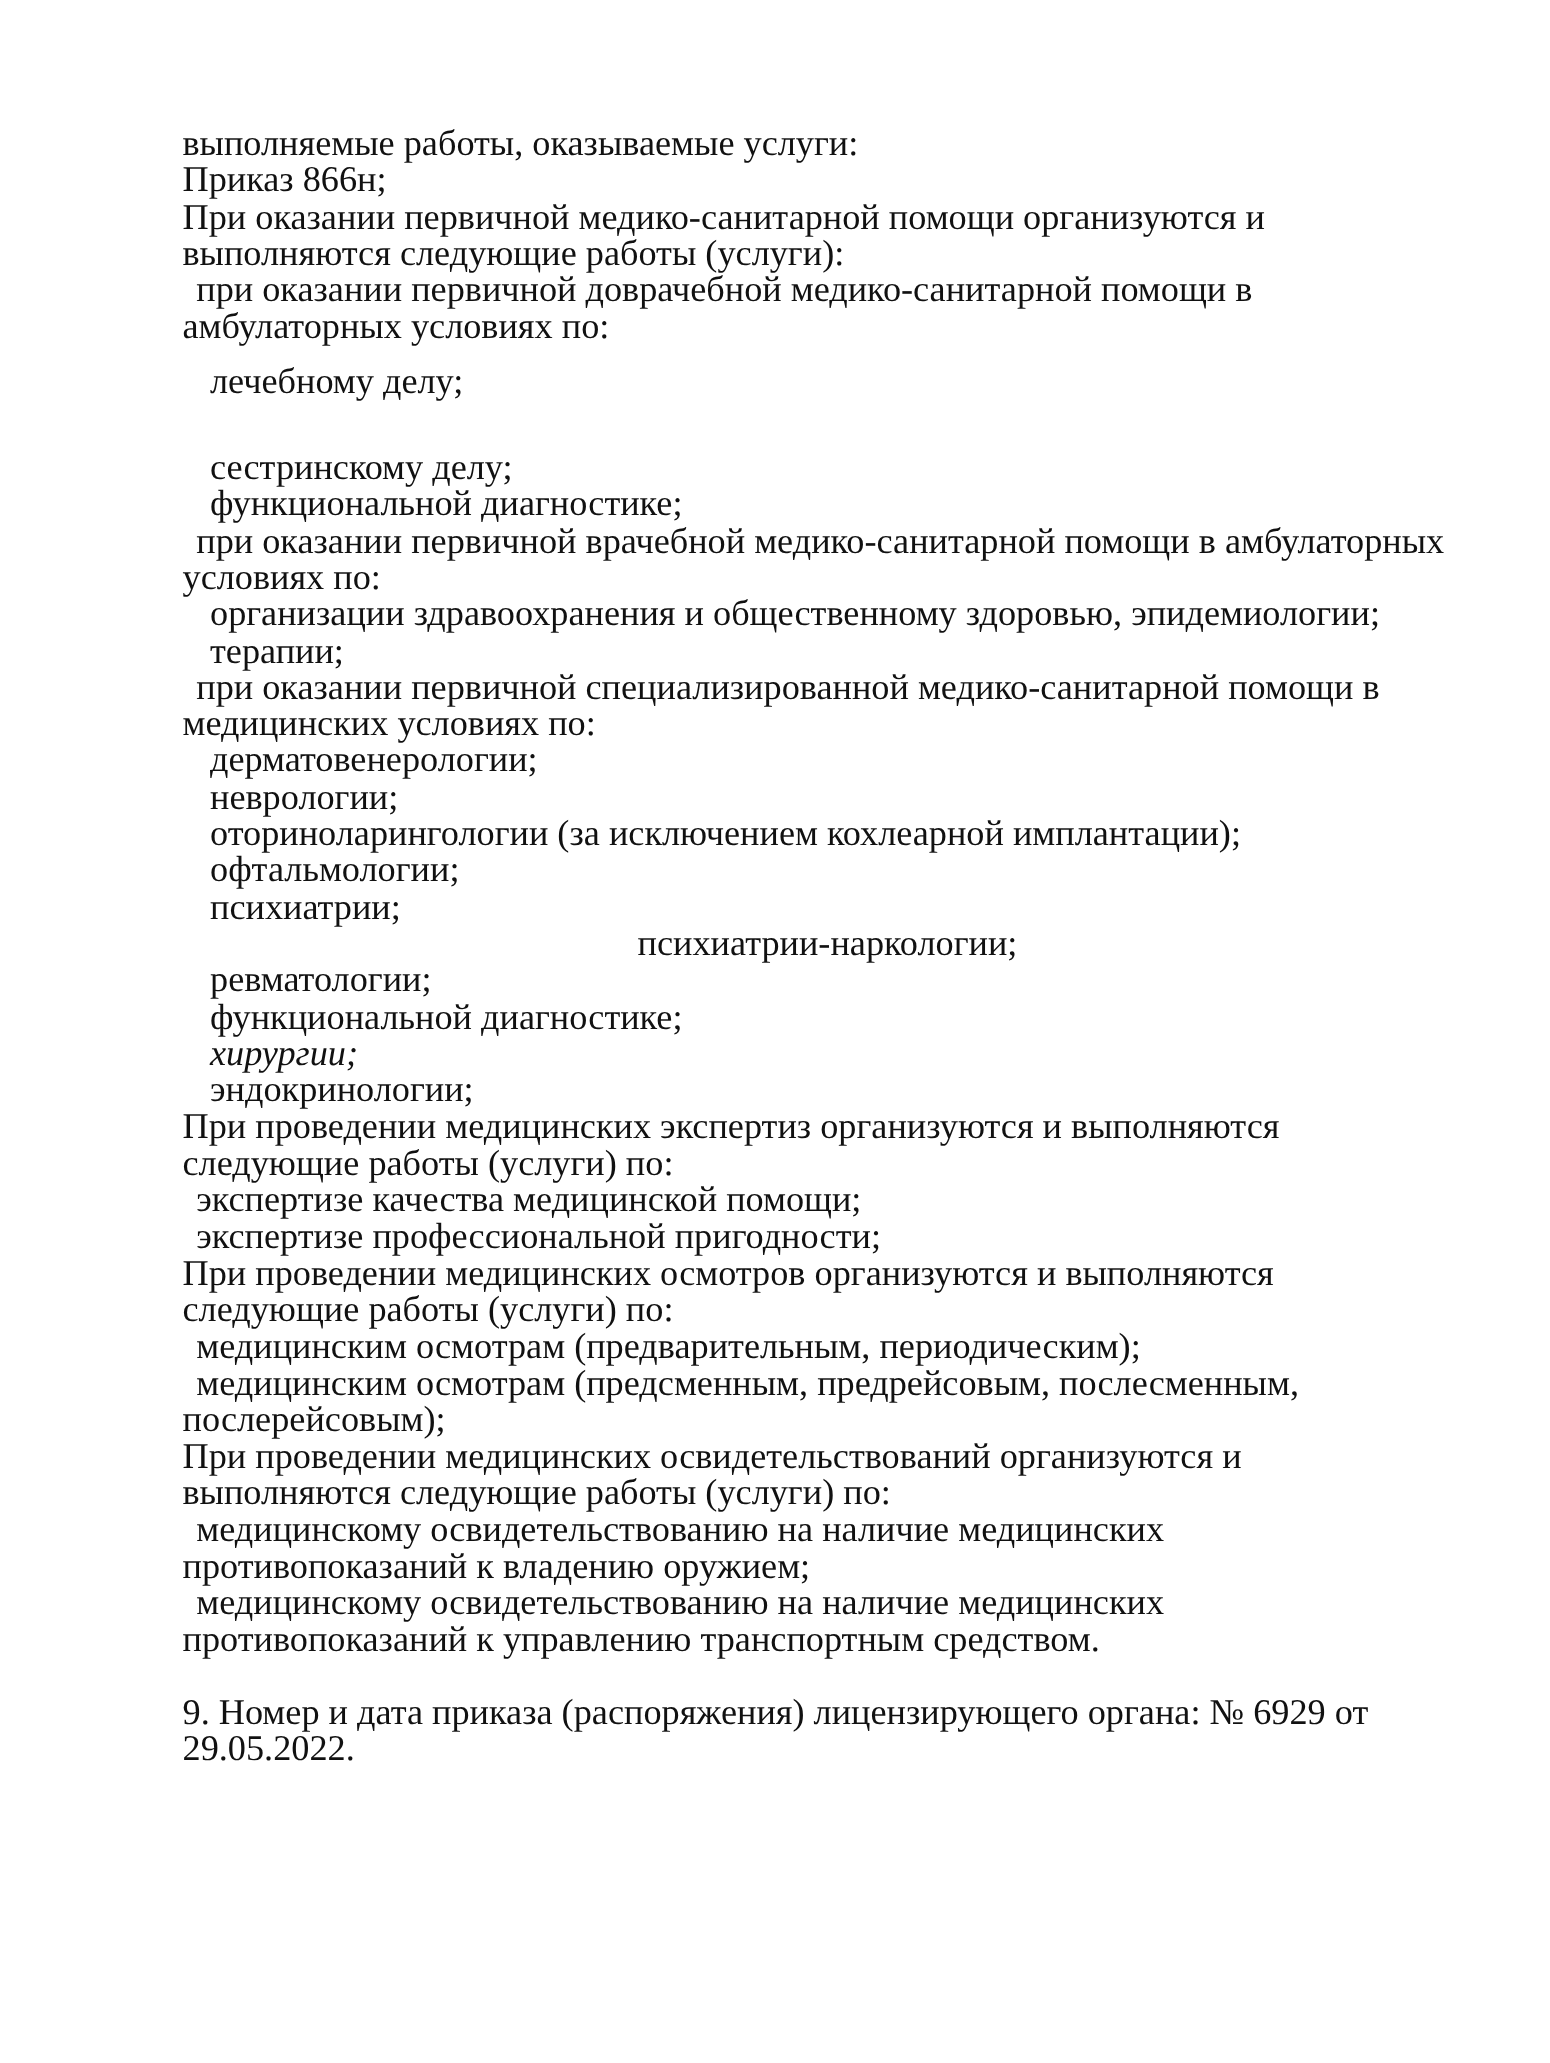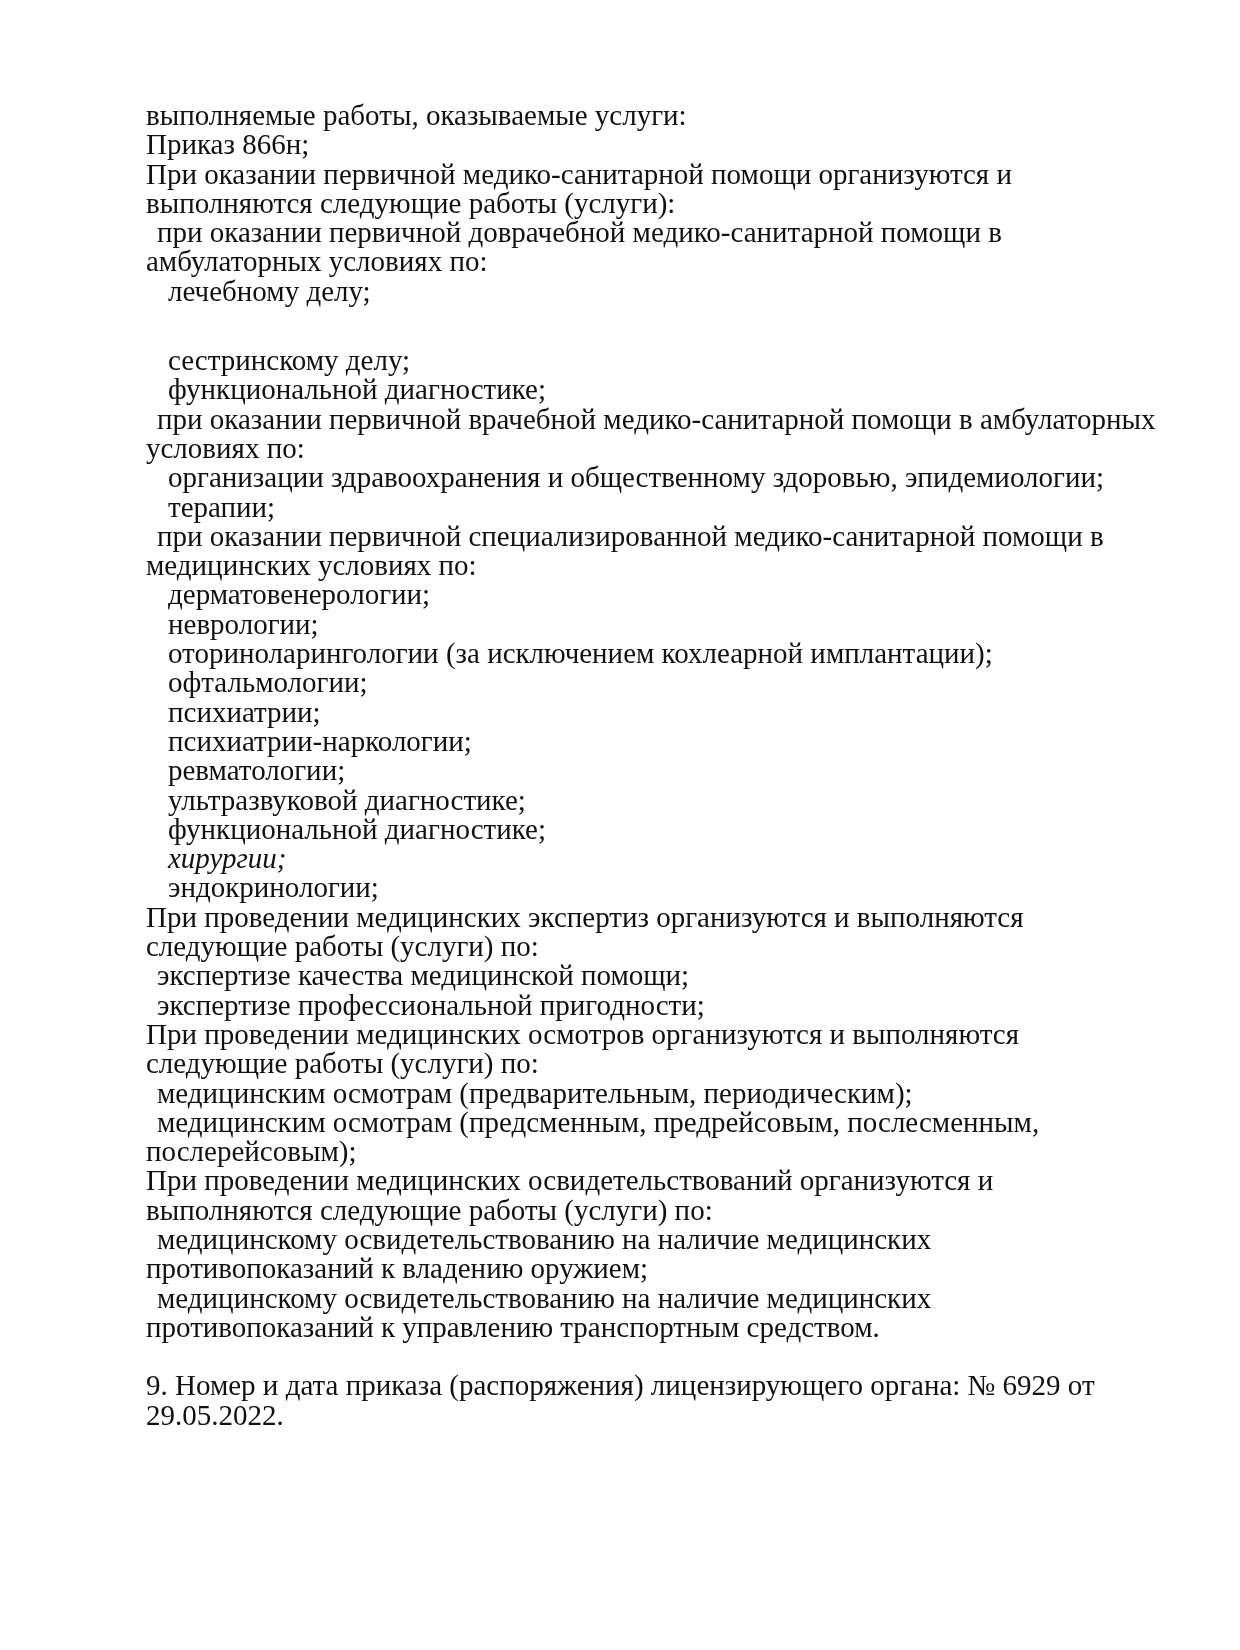--- a/index.html
+++ b/index.html
@@ -21,37 +21,36 @@
 </style>
 </head>
 <body>
 
 <div class="page">
   <p class="line">выполняемые работы, оказываемые услуги:</p>
   <p class="line">Приказ 866н;</p>
   <p class="line">При оказании первичной медико-санитарной помощи организуются и выполняются следующие работы (услуги):</p>
 
   <p class="line ind1" style="text-indent: 11px; padding-left: 0px;">при оказании первичной доврачебной медико-санитарной помощи в амбулаторных условиях по:</p>
-  <p class="line ind2" style="padding-left: 0px; text-indent: 22px;">лечебному делу;</p>
+  <p class="line ind2" style="padding-left: 0px; text-indent: 22px; margin-top: 14px;">лечебному делу;</p>
   <p class="line ind2" style="padding-left: 0px; text-indent: 22px; margin-top: 40px;">сестринскому делу;</p>
   <p class="line ind2" style="padding-left: 0px; text-indent: 22px;">функциональной диагностике;</p>
 
   <p class="line ind1" style="padding-left: 0px; text-indent: 11px;">при оказании первичной врачебной медико-санитарной помощи в амбулаторных условиях по:</p>
   <p class="line ind2" style="padding-left: 0px; text-indent: 22px;">организации здравоохранения и общественному здоровью, эпидемиологии;</p>
   <p class="line ind2" style="padding-left: 0px; text-indent: 22px;">терапии;</p>
 
   <p class="line ind1" style="padding-left: 0px; text-indent: 11px;">при оказании первичной специализированной медико-санитарной помощи в медицинских условиях по:</p>
   <p class="line ind2" style="padding-left: 0px; text-indent: 22px;">дерматовенерологии;</p>
   <p class="line ind2" style="padding-left: 0px; text-indent: 22px;">неврологии;</p>
   <p class="line ind2" style="padding-left: 0px; text-indent: 22px;">оториноларингологии (за исключением кохлеарной имплантации);</p>
   <p class="line ind2" style="padding-left: 0px; text-indent: 22px;">офтальмологии;</p>
   <p class="line ind2" style="padding-left: 0px; text-indent: 22px;">психиатрии;</p>
-  <p class="line ind2" style="padding-left: 0px; text-indent: 22px;">психиатрии-наркологии;</p>
+  <p class="line ind2" style="padding-left: 0px; text-indent: 22px; text-align: center;">психиатрии-наркологии;</p>
   <p class="line ind2" style="padding-left: 0px; text-indent: 22px;">ревматологии;</p>
-  <p class="line ind2" style="padding-left: 0px; text-indent: 22px;">ультразвуковой диагностике;</p>
   <p class="line ind2" style="padding-left: 0px; text-indent: 22px;">функциональной диагностике;</p>
   <p class="line ind2" style="padding-left: 0px; text-indent: 22px; font-style: italic;">хирургии;</p>
   <p class="line ind2" style="padding-left: 0px; text-indent: 22px;">эндокринологии;</p>
 
   <p class="line">При проведении медицинских экспертиз организуются и выполняются следующие работы (услуги) по:</p>
   <p class="line ind1" style="padding-left: 0px; text-indent: 11px;">экспертизе качества медицинской помощи;</p>
   <p class="line ind1" style="padding-left: 0px; text-indent: 11px;">экспертизе профессиональной пригодности;</p>
 
   <p class="line">При проведении медицинских осмотров организуются и выполняются следующие работы (услуги) по:</p>
   <p class="line ind1" style="padding-left: 0px; text-indent: 11px;">медицинским осмотрам (предварительным, периодическим);</p>

